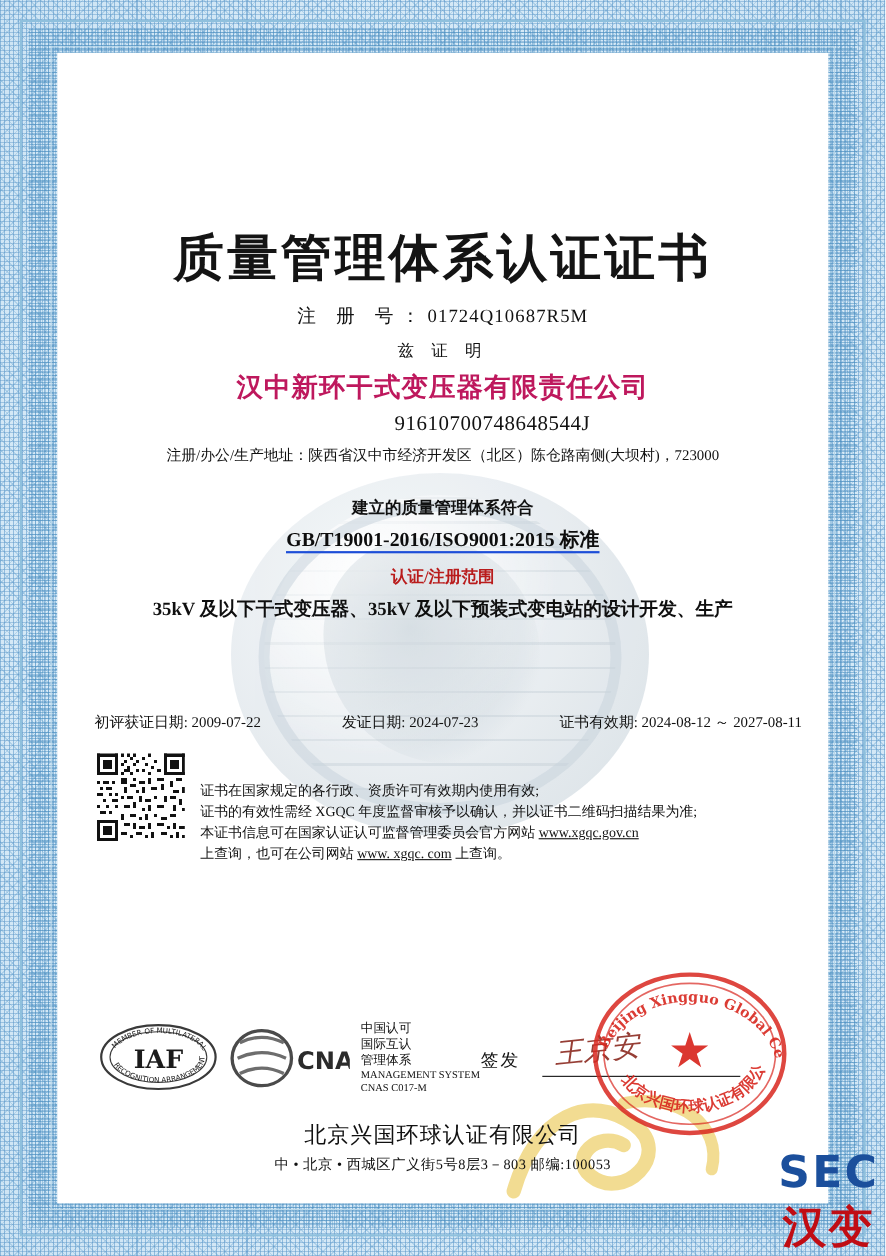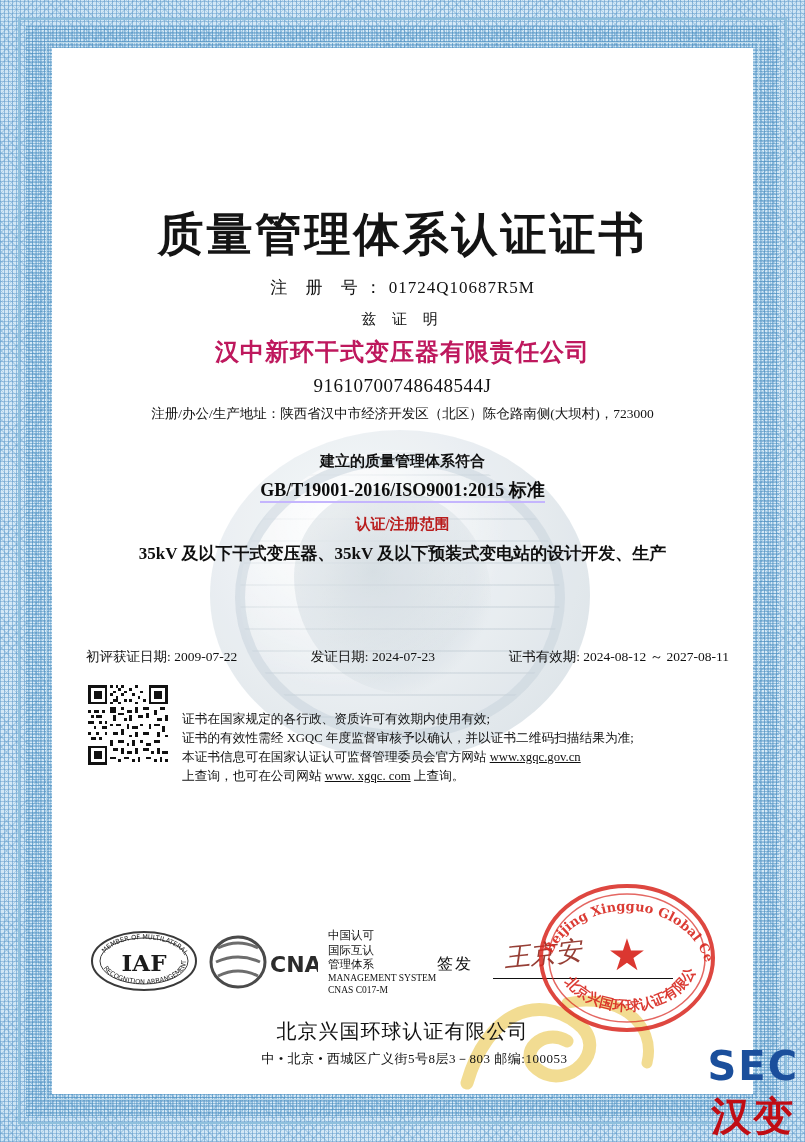--- a/index.html
+++ b/index.html
@@ -164,20 +164,21 @@
   }
 
   .usci {
     position: absolute;
     top: 327px;
     width: 100%;
     text-align: center;
     font-size: 19px;
     color: #111;
     letter-spacing: 0.5px;
+    padding-left: 45px;
   }
 
   .address {
     position: absolute;
     top: 357px;
     width: 100%;
     text-align: center;
     font-size: 13.5px;
     color: #111;
   }
@@ -195,21 +196,21 @@
   .standard {
     position: absolute;
     top: 430px;
     width: 100%;
     text-align: center;
     font-size: 18px;
     font-weight: bold;
     color: #0d0d0d;
   }
   .standard span {
-    border-bottom: 2px solid #c4b5fd;
+    border-bottom: 2px solid #1d4ed8;
     padding-bottom: 1px;
   }
 
   .scope-label {
     position: absolute;
     top: 467px;
     width: 100%;
     text-align: center;
     font-size: 15px;
     font-weight: bold;
@@ -336,21 +337,20 @@
     letter-spacing: 1px;
   }
   .issuer-addr {
     position: absolute;
     top: 1002px;
     width: 100%;
     text-align: center;
     font-size: 13px;
     color: #111;
     letter-spacing: 0.5px;
-    margin-left: 12px;
   }
 
   
   .swirl {
     position: absolute;
     left: 395px;
     top: 935px;
     width: 220px;
     height: 120px;
     opacity: 0.55;

